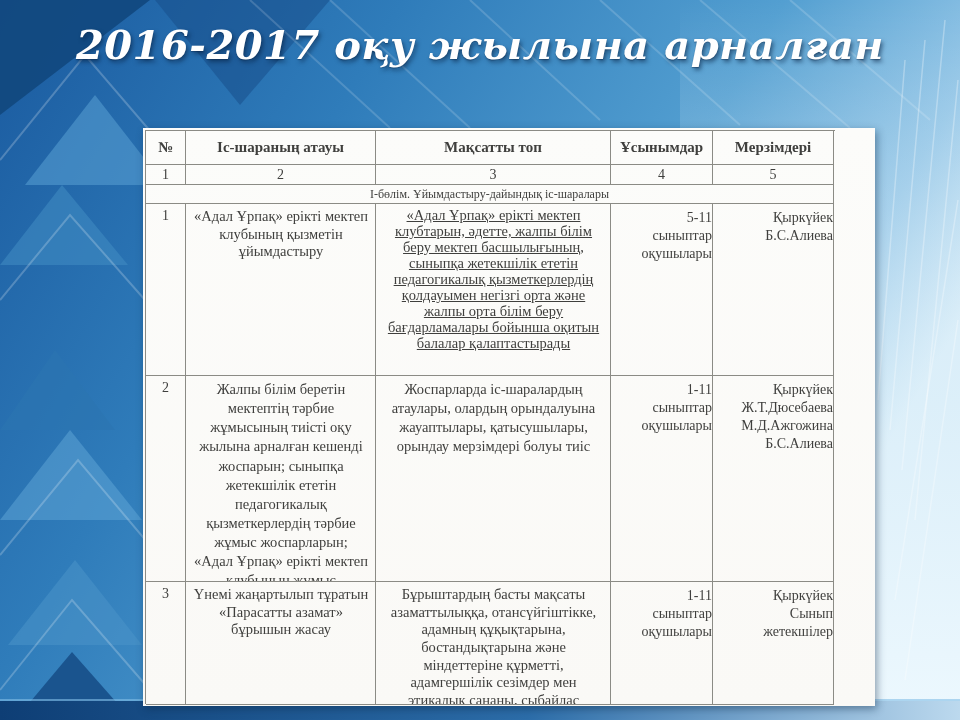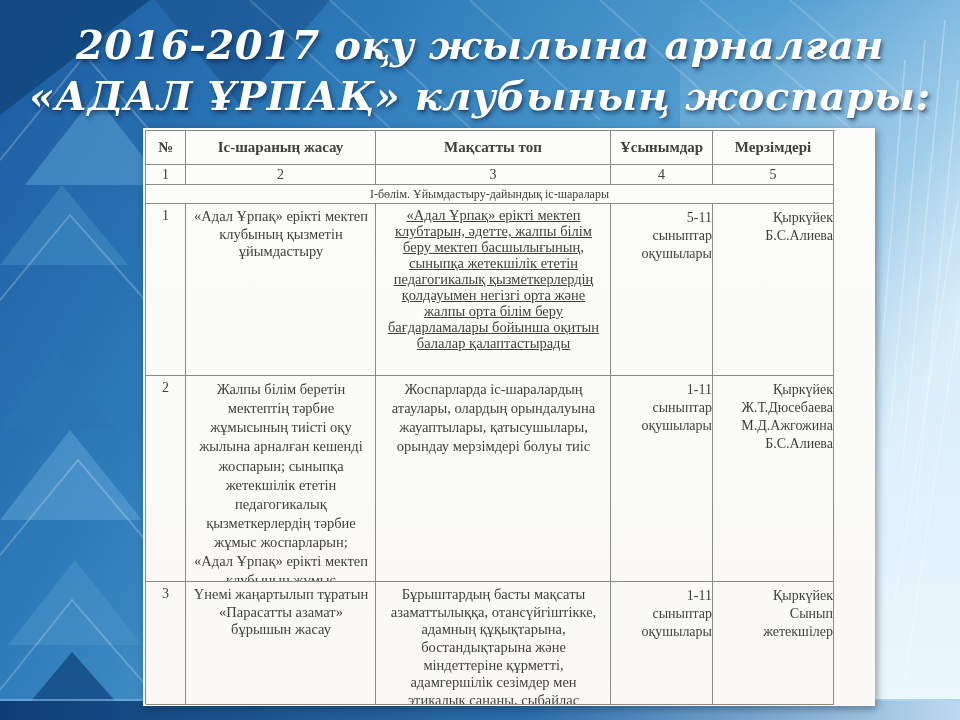--- a/index.html
+++ b/index.html
@@ -136,28 +136,27 @@
       <line x1="958" y1="200" x2="895" y2="600"></line>
       <line x1="958" y1="320" x2="905" y2="680"></line>
     </g>
 
     <rect x="0" y="699" width="960" height="2" fill="rgba(130,190,230,0.6)"></rect>
     <rect x="0" y="701" width="960" height="19" fill="url(#band)"></rect>
   </svg>
 
   <div class="title-block">
     <div>2016-2017 оқу жылына арналған</div>
-    <div>«АДАЛ ҰРПАҚ» клубының жоспары:</div>
   </div>
 
   <div class="paper">
     <div class="tbl">
 
       <div class="c hd">№</div>
-      <div class="c hd">Іс-шараның жасау</div>
+      <div class="c hd">Іс-шараның атауы</div>
       <div class="c hd">Мақсатты топ</div>
       <div class="c hd">Ұсынымдар</div>
       <div class="c hd">Мерзімдері</div>
 
       <div class="c numrow">1</div>
       <div class="c numrow">2</div>
       <div class="c numrow">3</div>
       <div class="c numrow">4</div>
       <div class="c numrow">5</div>
 

